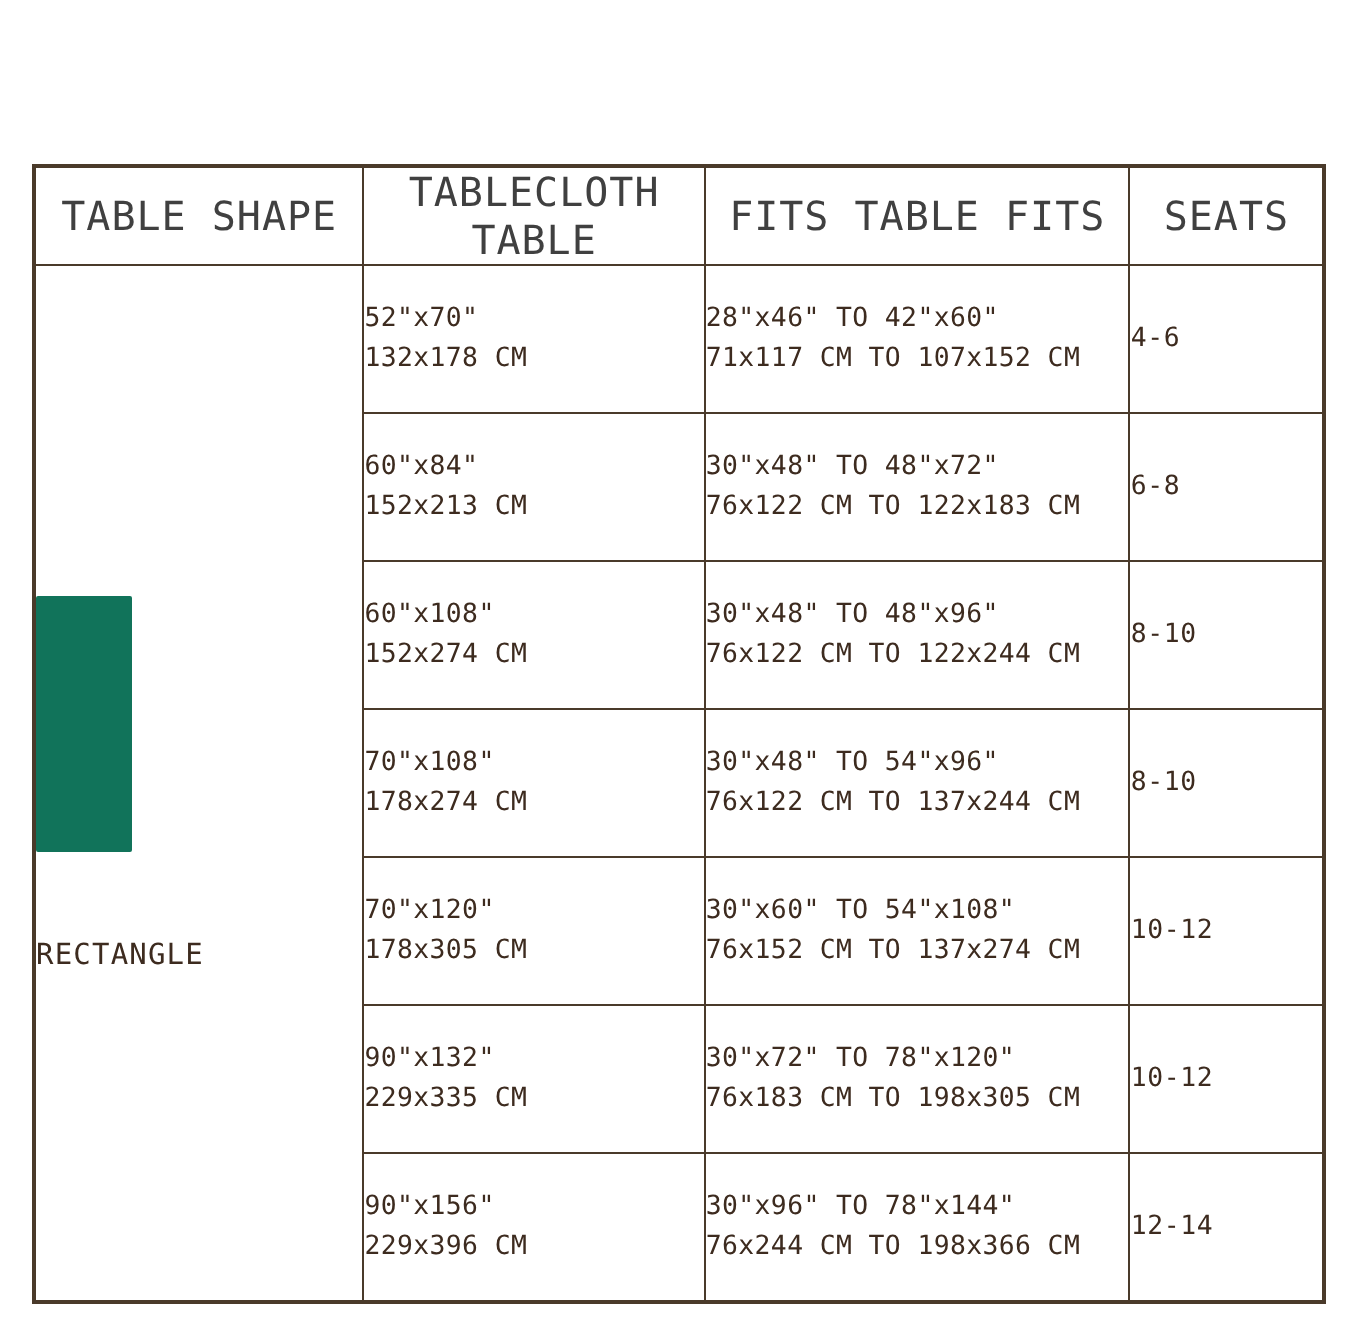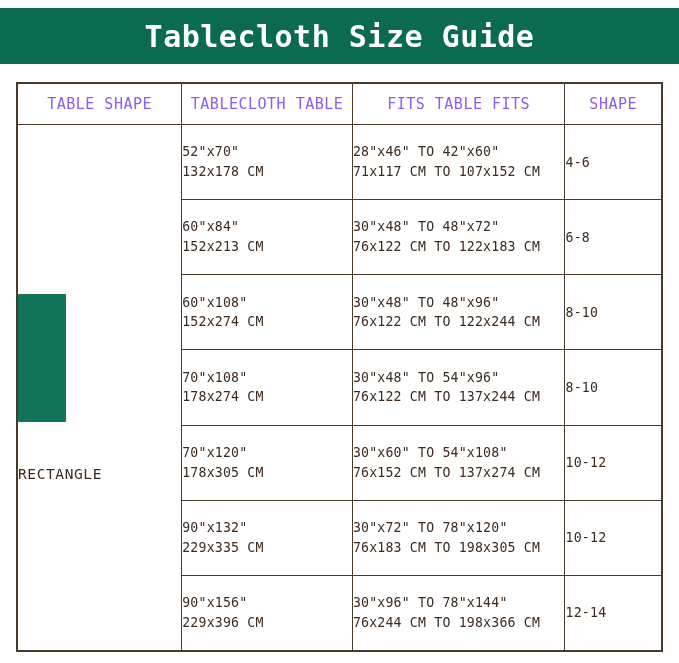--- a/index.html
+++ b/index.html
@@ -56,24 +56,24 @@
   }
   table.guide th,
   table.guide td {
     border: 1px solid #4a3a2a;
     padding: 0;
     font-weight: normal;
     vertical-align: middle;
   }
   thead th {
     height: 40px;
-    font-size: 15px;
+    font-size: 20px;
     letter-spacing: 0.5px;
     text-align: center;
-    color: #8b5cf6;
+    color: #404040;
     font-weight: normal;
   }
   col.c1 { width: 25.5%; }
   col.c2 { width: 26.5%; }
   col.c3 { width: 33%; }
   col.c4 { width: 15%; }
 
   td.shape-cell {
     text-align: center;
     position: relative;
@@ -113,38 +113,35 @@
     letter-spacing: 0.3px;
   }
   .ln { display: block; white-space: nowrap; }
   tbody tr { height: 71px; }
 </style>
 </head>
 <body>
 
 <div class="page">
 
-  <div class="header-band">
-    <div class="header-title">Tablecloth Size Guide</div>
-  </div>
 
   <div class="table-wrap">
     <table class="guide">
       <colgroup>
         <col class="c1">
           <col class="c2">
           <col class="c3">
           <col class="c4">
       </colgroup>
       <thead>
         <tr>
           <th>TABLE SHAPE</th>
           <th>TABLECLOTH TABLE</th>
           <th>FITS TABLE FITS</th>
-          <th>SHAPE</th>
+          <th>SEATS</th>
         </tr>
       </thead>
       <tbody>
         <tr>
           <td class="shape-cell" rowspan="7">
             <div class="shape-inner">
               <div class="rect-swatch"></div>
               <div class="shape-label">RECTANGLE</div>
             </div>
           </td>

